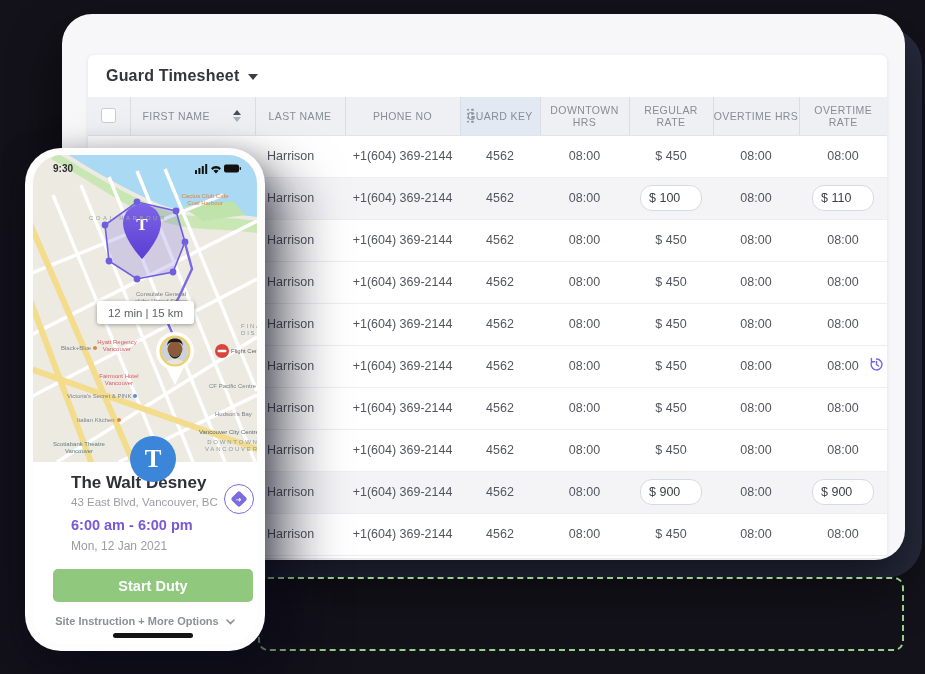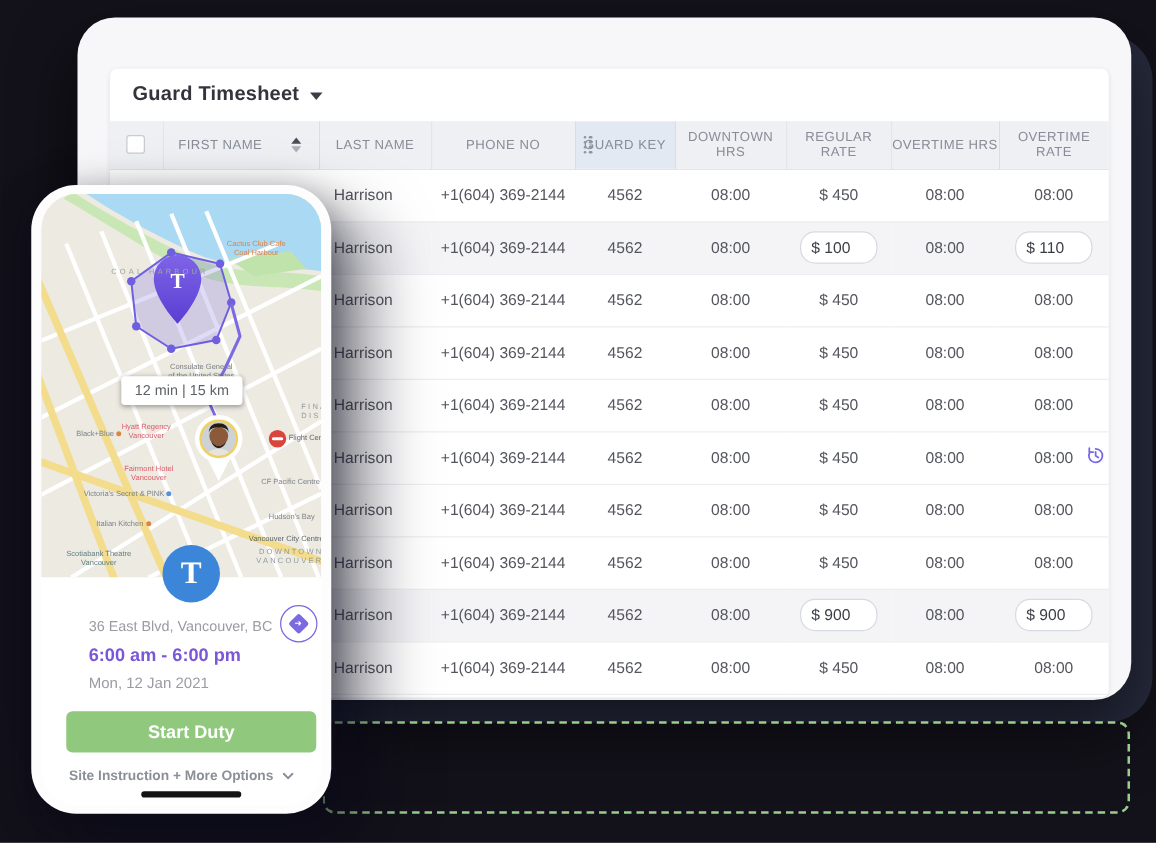--- a/index.html
+++ b/index.html
@@ -334,20 +334,39 @@
               <rect x="128" y="182" width="28" height="28" fill="#ccd3d6"></rect>
               <path d="M142,204 C135,204 130,209 129,214 L155,214 C154,209 149,204 142,204 Z" fill="#e8e4dc"></path>
               <circle cx="142" cy="194" r="7.5" fill="#8a5a3b"></circle>
               <path d="M134,192 C134,186 137,183.5 142,183.5 C147,183.5 150,186 150,192 C150,188.5 147,187 142,187 C137,187 134,188.5 134,192 Z" fill="#241b14"></path>
               <path d="M136,198 C137,202 140,203.5 142,203.5 C144,203.5 147,202 148,198 C146,201 144,201.5 142,201.5 C140,201.5 138,201 136,198 Z" fill="#2e2118"></path>
             </g>
           </g>
         </svg>
 
         
+        <div class="statusbar">
+          <span class="stime">9:30</span>
+          <svg width="46" height="11" viewBox="0 0 46 11">
+            <g fill="#111111">
+              <rect x="0" y="7" width="2" height="4" rx="0.5"></rect>
+                <rect x="3.4" y="5" width="2" height="6" rx="0.5"></rect>
+              <rect x="6.8" y="3" width="2" height="8" rx="0.5"></rect>
+                <rect x="10.2" y="1" width="2" height="10" rx="0.5"></rect>
+            </g>
+            <g>
+              <path d="M16,5.2 A7,7 0 0 1 26,5.2 L24.4,6.9 A4.8,4.8 0 0 0 17.6,6.9 Z" fill="#111111"></path>
+              <path d="M18.4,7.8 A3.5,3.5 0 0 1 23.6,7.8 L21,10.5 Z" fill="#111111"></path>
+            </g>
+            <g>
+              <rect x="29" y="1.5" width="15" height="8" rx="2" fill="#111111"></rect>
+              <rect x="44.6" y="4" width="1.4" height="3" rx="0.7" fill="#111111"></rect>
+            </g>
+          </svg>
+        </div>
 
         
         <div class="map-label poi-area" style="left:56px; top:60px;">COAL HARBOUR</div>
         <div class="map-label poi-orange lbl-c" style="left:172px; top:38px;">
           <div>Cactus Club Cafe</div>
             <div>Coal Harbour</div>
         </div>
         <div class="map-label lbl-c" style="left:128px; top:136px; color:#7b8087;">
           <div>Consulate General</div>
             <div>of the United States</div>
@@ -378,21 +397,22 @@
         <div class="map-label poi-dim" style="left:208px; top:168px;">
           <div>FINA</div>
             <div>DIS</div>
         </div>
 
         <div class="eta-pill">12 min | 15 km</div>
       </div>
 
       <div class="infobox"></div>
       <div class="logo-circle">T</div>
-      <div class="site-addr">36 East Blvd, Vancouver, BC</div>
+      <div class="site-title">The Walt Desney</div>
+      <div class="site-addr">43 East Blvd, Vancouver, BC</div>
       <div class="dir-btn">
         <span class="dir-diamond">
             <span>➜</span>
           </span>
       </div>
       <div class="site-time">6:00 am - 6:00 pm</div>
       <div class="site-date">Mon, 12 Jan 2021</div>
       <button class="start-btn">Start Duty</button>
       <div class="footer-link">
         <span>Site Instruction + More Options</span>

